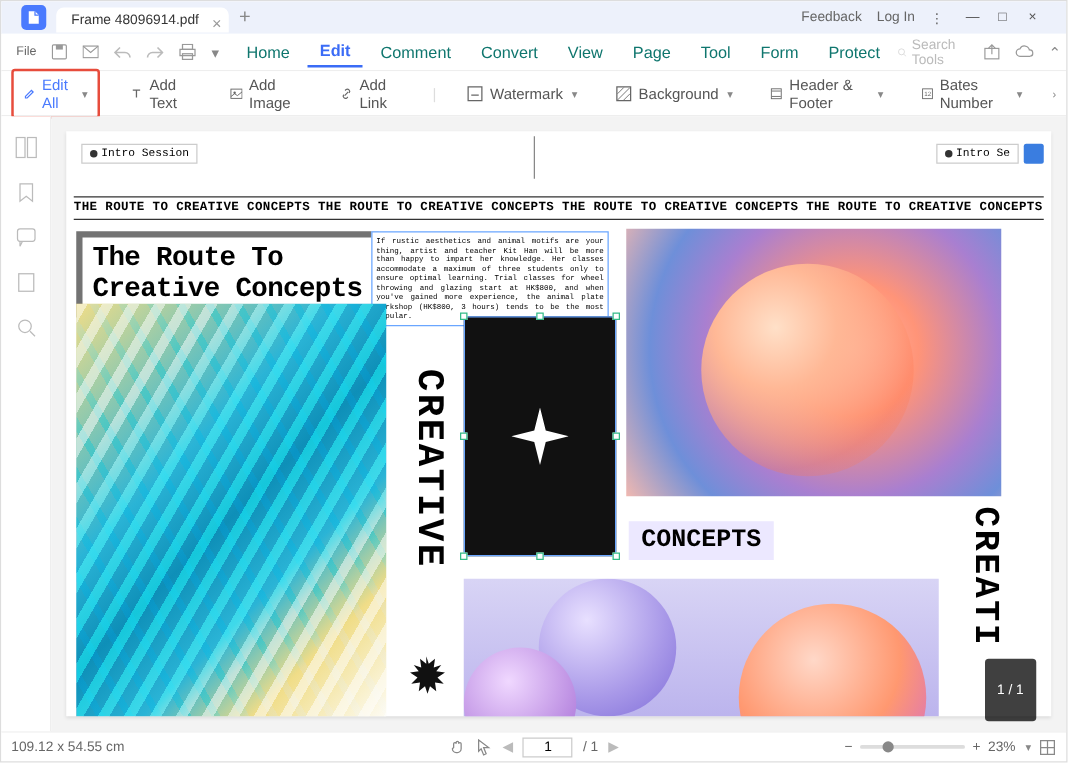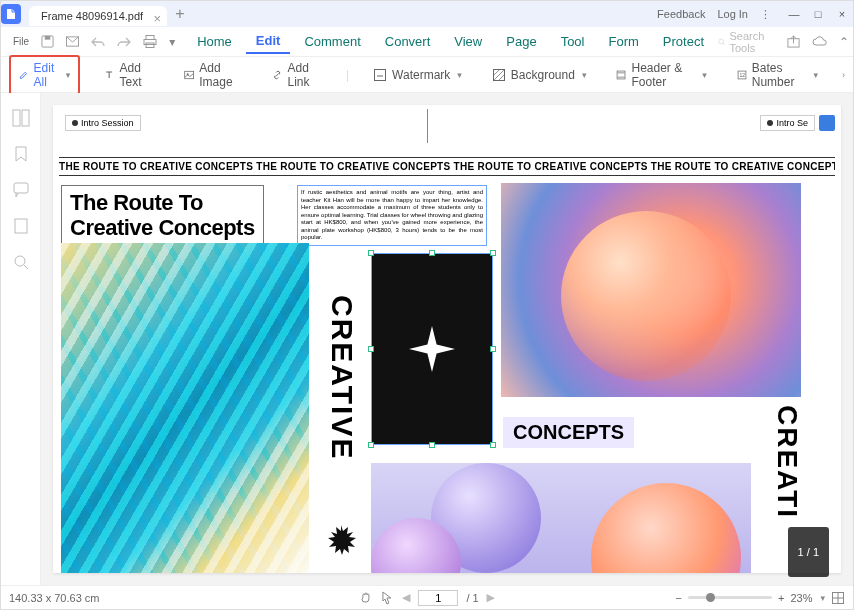--- a/index.html
+++ b/index.html
@@ -1,17 +1,17 @@
 <!DOCTYPE html>
 <html><head>
 <meta charset="utf-8">
 <style>
 * { box-sizing: border-box; margin: 0; padding: 0; }
 body { font-family: -apple-system, Segoe UI, sans-serif; font-size: 12px; background: #fff; width: 854px; height: 610px; overflow: hidden; border: 1px solid #ddd; position: relative; }
-.titlebar { height: 26px; background: #edf1fb; display: flex; align-items: center; padding: 0 0; }
+.titlebar { height: 26px; background: #edf1fb; display: flex; align-items: center; padding: 0 16px; }
 .app-icon { width: 20px; height: 20px; background: #4a7afe; border-radius: 4px; display: flex; align-items: center; justify-content: center; color: #fff; font-weight: bold; margin-right: 8px; }
 .tab { background: #fff; border-radius: 6px 6px 0 0; padding: 4px 24px 4px 12px; margin-top: 4px; position: relative; font-size: 11px; color: #333; }
 .tab-close { position: absolute; right: 6px; top: 5px; color: #999; cursor: pointer; font-size: 13px; }
 .new-tab { margin-left: 8px; color: #888; font-size: 16px; cursor: pointer; }
 .title-right { margin-left: auto; display: flex; align-items: center; gap: 12px; color: #666; font-size: 11px; }
 .win-btns { display: flex; gap: 2px; }
 .win-btn { width: 22px; height: 20px; display: flex; align-items: center; justify-content: center; color: #555; cursor: pointer; }
 .menubar { height: 30px; background: #fff; display: flex; align-items: center; padding: 0 8px; gap: 4px; border-bottom: 1px solid #eee; }
 .menu-small { color: #666; padding: 2px 4px; font-size: 10px; }
 .menu-icon { color: #888; padding: 2px 4px; cursor: pointer; }
@@ -21,25 +21,25 @@
 .toolbar { height: 36px; background: #fff; display: flex; align-items: center; padding: 0 8px; gap: 18px; border-bottom: 1px solid #eee; font-size: 12px; }
 .tool-btn { display: flex; align-items: center; gap: 5px; color: #555; cursor: pointer; padding: 4px 6px; }
 .tool-btn.highlight { border: 2px solid #e74c3c; border-radius: 3px; color: #4a7afe; padding: 4px 8px; }
 .tool-icon { width: 14px; height: 14px; display: inline-block; }
 .chev { font-size: 9px; color: #888; margin-left: 2px; }
 .workspace { display: flex; height: calc(100% - 26px - 30px - 36px - 24px); }
 .left-rail { width: 40px; background: #fff; display: flex; flex-direction: column; align-items: center; gap: 18px; padding-top: 16px; border-right: 1px solid #eee; }
 .rail-icon { width: 18px; height: 18px; color: #bbb; cursor: pointer; }
 .canvas-area { flex: 1; background: #f3f3f3; overflow: hidden; position: relative; padding: 12px; }
 .page-count { position: absolute; right: 24px; bottom: 8px; background: rgba(0,0,0,0.75); color: #fff; padding: 19px 10px; border-radius: 3px; font-size: 11px; }
-.page { background: #fff; width: 100%; height: 100%; position: relative; overflow: hidden; box-shadow: 0 1px 3px rgba(0,0,0,0.1); }
+.page { background: #fff; width: 100%; height: 100%; position: relative; overflow: hidden; box-shadow: 0 1px 3px rgba(0,0,0,0.1); font-family: Liberation Mono, monospace; }
 .intro-badge { position: absolute; border: 1px solid #ccc; padding: 2px 6px; font-size: 9px; background: #fff; display: flex; align-items: center; gap: 3px; }
 .intro-badge .dot { width: 6px; height: 6px; background: #333; border-radius: 50%; }
 .marquee { position: absolute; top: 52px; left: 6px; right: 6px; border-top: 1px solid #333; border-bottom: 1px solid #333; font-size: 10px; font-weight: 700; letter-spacing: 0.3px; padding: 3px 0; white-space: nowrap; overflow: hidden; }
-.heading-box { position: absolute; top: 80px; left: 8px; border: 1px solid #737373; background: #fff; padding: 4px 8px; }
+.heading-box { position: absolute; top: 80px; left: 8px; border: 5px solid #737373; background: #fff; padding: 4px 8px; }
 .heading-box h1 { font-size: 22px; font-weight: 800; line-height: 1.15; letter-spacing: -0.5px; }
 .desc-box { position: absolute; top: 80px; left: 244px; width: 190px; border: 1px solid #6aa6ff; font-size: 6px; line-height: 1.25; padding: 3px; background: #fff; text-align: justify; }
 .art-marble { position: absolute; top: 138px; left: 8px; width: 248px; height: 342px; background: linear-gradient(135deg,#f0dd88 0%,#2ab4d6 35%,#0e8fb8 50%,#2ab4d6 65%,#f0dd88 80%,#fff 100%); overflow: hidden; }
 .art-marble::before { content:""; position:absolute; inset:0; background: repeating-linear-gradient(120deg,rgba(255,255,255,0.5) 0 8px,transparent 8px 18px), repeating-linear-gradient(60deg,rgba(14,143,184,0.4) 0 6px,transparent 6px 20px); mix-blend-mode: overlay; }
 .vert-creative { position: absolute; top: 190px; left: 266px; width: 40px; height: 230px; font-size: 30px; font-weight: 800; writing-mode: vertical-rl; text-orientation: mixed; letter-spacing: 2px; }
 .splat { position: absolute; top: 420px; left: 272px; width: 32px; height: 32px; }
 .black-card { position: absolute; top: 148px; left: 318px; width: 122px; height: 192px; background: #111; border: 1px solid #6aa6ff; display: flex; align-items: center; justify-content: center; }
 .black-card::after { content:""; width:46px; height:46px; background:#fff; clip-path: polygon(50% 0,60% 40%,100% 50%,60% 60%,50% 100%,40% 60%,0 50%,40% 40%); }
 .handle { position:absolute; width:6px; height:6px; background:#fff; border:1px solid #3b8; }
 .hTL{top:-4px;left:-4px}.hTR{top:-4px;right:-4px}.hBL{bottom:-4px;left:-4px}.hBR{bottom:-4px;right:-4px}
@@ -288,21 +288,21 @@
         <div class="b1"></div>
           <div class="b2"></div>
           <div class="b3"></div>
       </div>
     </div>
     <div class="page-count">1 / 1</div>
   </div>
 </div>
 
 <div class="statusbar">
-  <span>140.33 x 70.63 cm</span>
+  <span>109.12 x 54.55 cm</span>
   <div class="status-center">
     <svg width="14" height="14" viewBox="0 0 14 14">
         <path d="M4 7V4a1 1 0 012 0V3a1 1 0 012 0v1a1 1 0 012 0v4a3 3 0 01-3 3H6a3 3 0 01-3-3l1-1z" fill="none" stroke="#888"></path>
       </svg>
     <svg width="13" height="14" viewBox="0 0 13 14">
         <path d="M2 1l8 6H6l2 5-2 1-2-5-2 2z" fill="none" stroke="#888"></path>
       </svg>
     <span style="color:#bbb">◀</span>
     <input class="page-input" value="1" style="">
     <span>/ 1</span>

